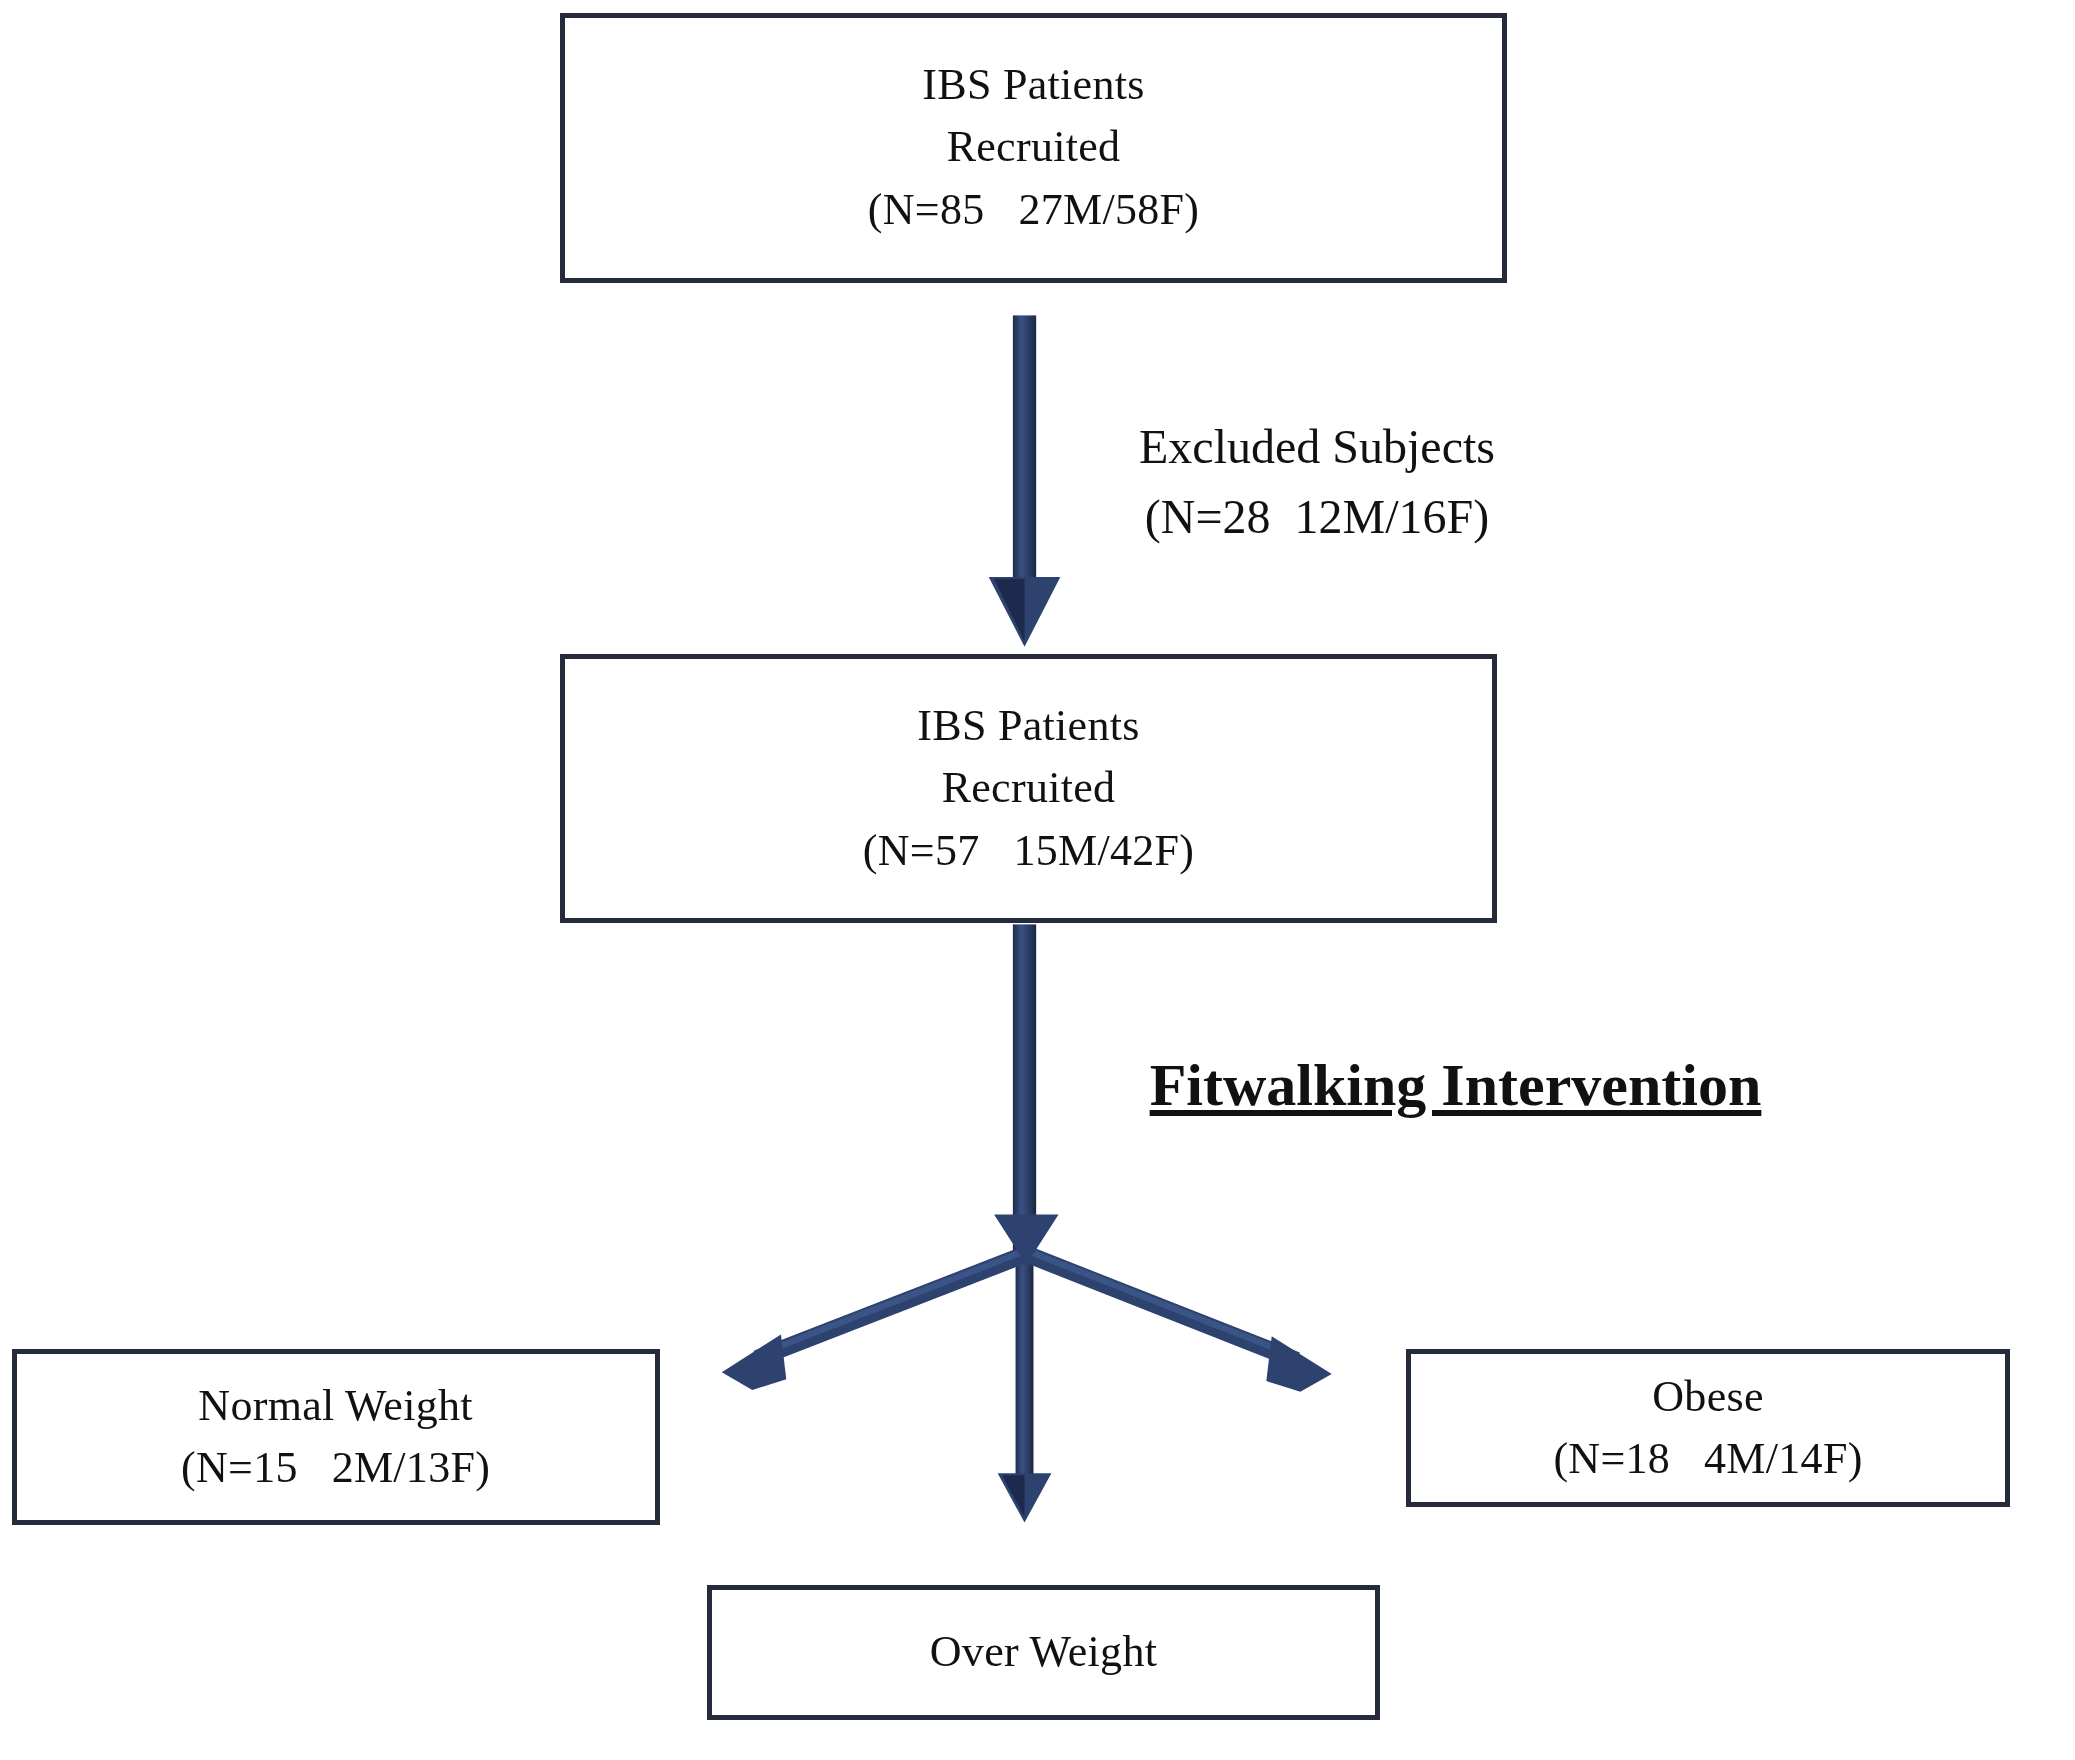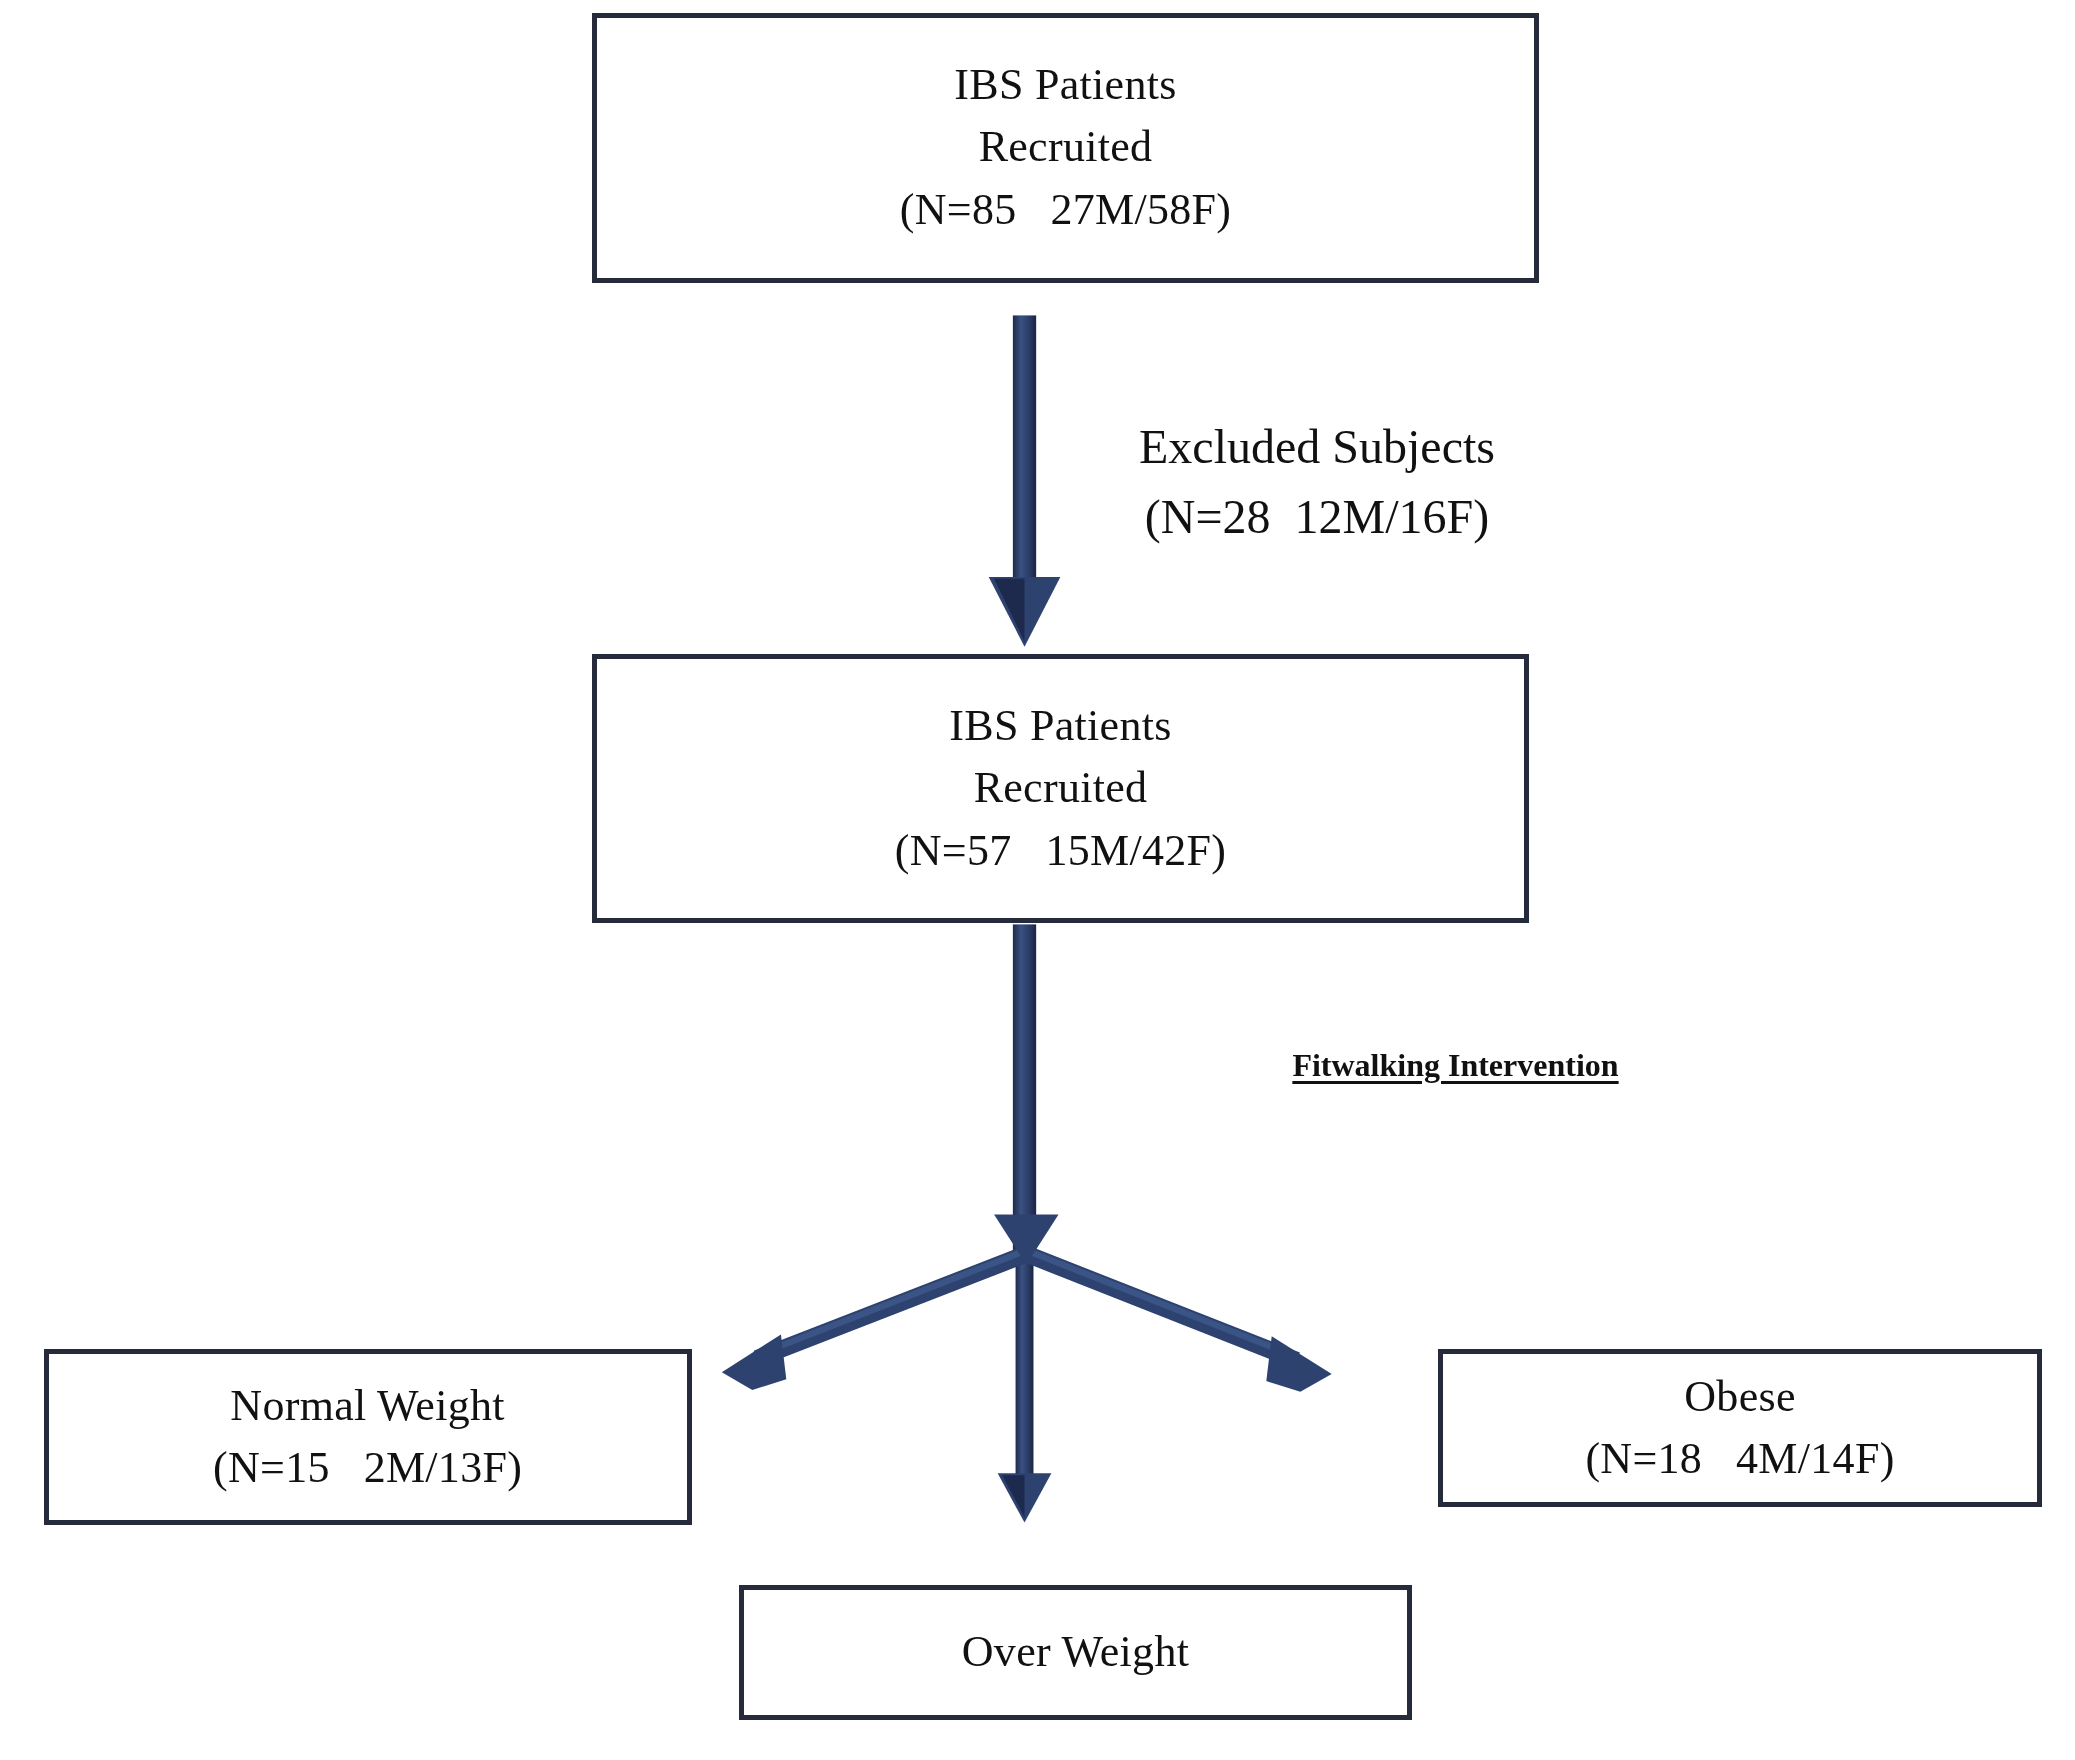--- a/index.html
+++ b/index.html
@@ -25,21 +25,20 @@
     position: absolute;
     box-sizing: border-box;
     border: 5.4px solid #252b3b;
     background: #ffffff;
     display: flex;
     flex-direction: column;
     align-items: center;
     justify-content: center;
     text-align: center;
     line-height: 1.42;
-    margin-left: 32px;
   }
   .node-line {
     display: block;
     white-space: pre;
     font-size: 44px;
     letter-spacing: 0.3px;
   }
 
   
   #box-enrolled {
@@ -65,21 +64,21 @@
     line-height: 1.45;
   }
   #label-excluded {
     left: 1066px; top: 412px; width: 502px;
     font-size: 48px;
   }
   #label-excluded .free-line { display: block; white-space: pre; }
 
   #label-intervention {
     left: 1115px; top: 1042px; width: 681px;
-    font-size: 32px;
+    font-size: 60px;
     font-weight: bold;
     text-decoration: underline;
     text-underline-offset: 5.4px;
     white-space: pre;
   }
 
   
   #arrows {
     position: absolute;
     left: 0; top: 0;

